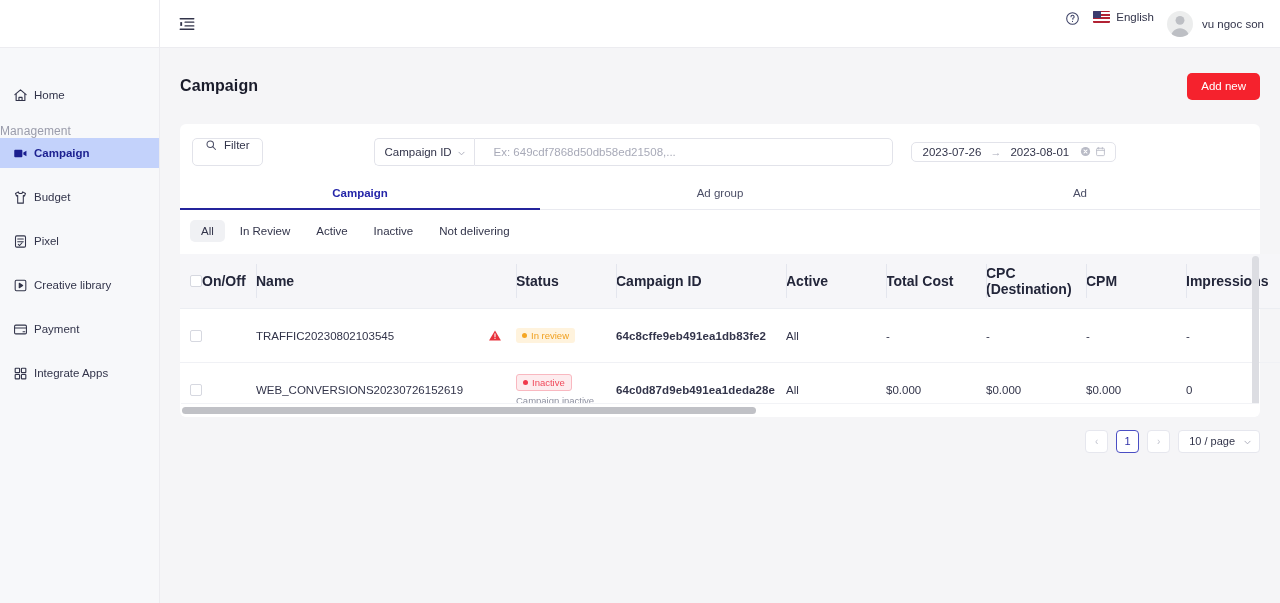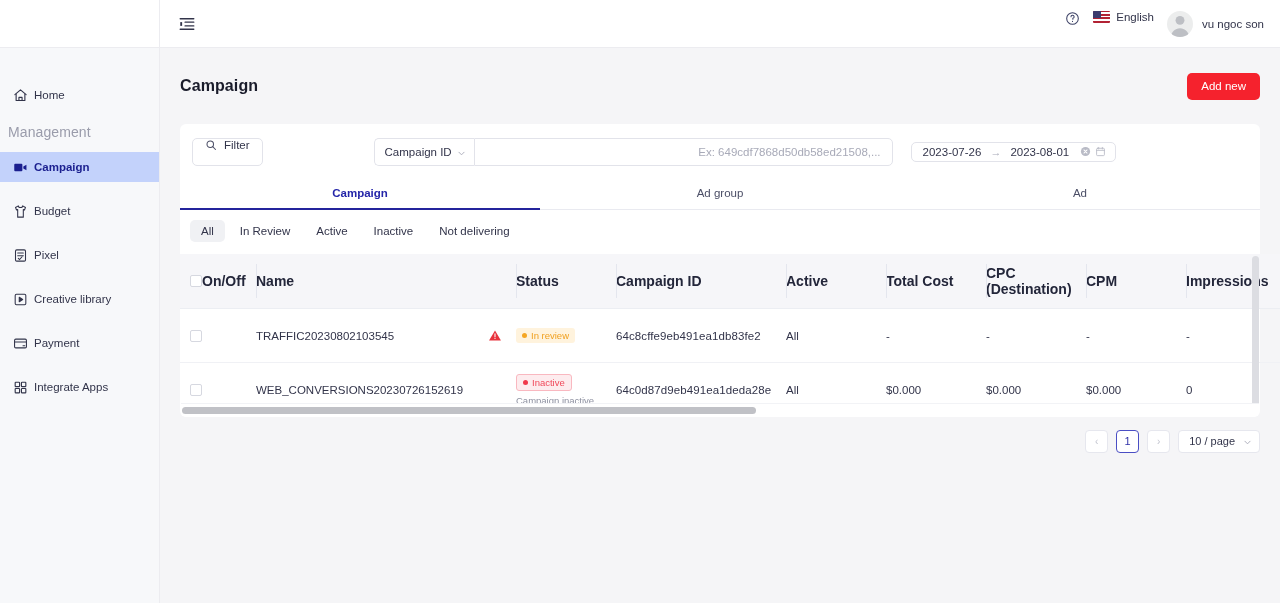--- a/index.html
+++ b/index.html
@@ -24,22 +24,22 @@
   .nav { padding-top: 32px; }
   .nav-item {
     display: flex; align-items: center; gap: 6px;
     height: 30px; padding: 0 0 0 12px;
     font-size: 11.5px; color: #32344a;
     cursor: pointer; margin-bottom: 14px;
   }
   .nav-item .ico { width: 16px; height: 16px; display: flex; align-items: center; justify-content: center; flex: 0 0 16px; }
   .nav-item .ico svg { display: block; }
   .nav-section {
-    font-size: 14px; color: #9a9cab; padding-left: 8px;
-    margin: 4px 0 12px 0; letter-spacing: .1px;
+    font-size: 12px; color: #9a9cab; padding-left: 0;
+    margin: 4px 0 0 0; letter-spacing: .1px;
   }
   .nav-item.active {
     background: #c3d2fb; color: #1b1f8f; font-weight: bold;
     margin-bottom: 14px;
   }
   .nav-item.active .ico svg { color: #1b1f8f; }
 
   
   .main { flex: 1; display: flex; flex-direction: column; min-width: 0; }
   .topbar {
@@ -88,22 +88,22 @@
   .select-box {
     display: flex; align-items: center; justify-content: space-between;
     width: 100px; height: 28px; padding: 0 8px 0 10px;
     border: 1px solid #e2e3ea; border-right: none;
     border-radius: 5px 0 0 5px; background: #fff;
     font-size: 11.5px; color: #32344a; cursor: pointer;
   }
   .caret { width: 9px; height: 9px; color: #aeb0bd; }
   .search-input {
     flex: 1; height: 28px; border: 1px solid #e2e3ea; border-radius: 0 5px 5px 0;
-    padding: 0 11px; font-size: 11.5px; font-family: inherit; color: #32344a;
-    background: #fff; outline: none; text-align: right;
+    padding: 0 19px; font-size: 11.5px; font-family: inherit; color: #32344a;
+    background: #fff; outline: none;
   }
   .search-input::placeholder { color: #a8aab8; }
   .date-range {
     display: flex; align-items: center; gap: 9px; margin-left: 18px;
     height: 20px; padding: 0 9px 0 11px;
     border: 1px solid #e2e3ea; border-radius: 5px; background: #fff;
     font-size: 11.5px; color: #32344a; cursor: pointer;
   }
   .date-arrow { color: #a8aab8; font-size: 11px; }
   .date-ico { display: flex; align-items: center; gap: 4px; margin-left: 2px; }
@@ -173,21 +173,21 @@
   .badge {
     display: inline-flex; align-items: center; gap: 4px;
     font-size: 9.5px; padding: 2px 6px; border-radius: 3px; white-space: nowrap;
   }
   .badge .dot { width: 5px; height: 5px; border-radius: 50%; display: block; }
   .badge-review { background: #fff3dd; color: #f0a020; }
   .badge-review .dot { background: #f5a623; }
   .badge-inactive { background: #fdecee; color: #f04a5b; border: 1px solid #f9b8c0; }
   .badge-inactive .dot { background: #f0394b; }
   .sub-note { font-size: 9.5px; color: #8d90a0; margin-top: 4px; }
-  .mono-id { letter-spacing: .1px; }
+  .mono-id { letter-spacing: .1px; font-weight: bold; }
 
   
   .hscroll {
     position: absolute; left: 1px; right: 1px; bottom: 0; height: 14px;
     background: #fff; border-top: 1px solid #f2f3f6;
     border-radius: 0 0 6px 6px;
   }
   .hscroll .thumb {
     position: absolute; left: 1px; top: 3px; height: 7px; width: 574px;
     background: #c0c1c6; border-radius: 4px;

